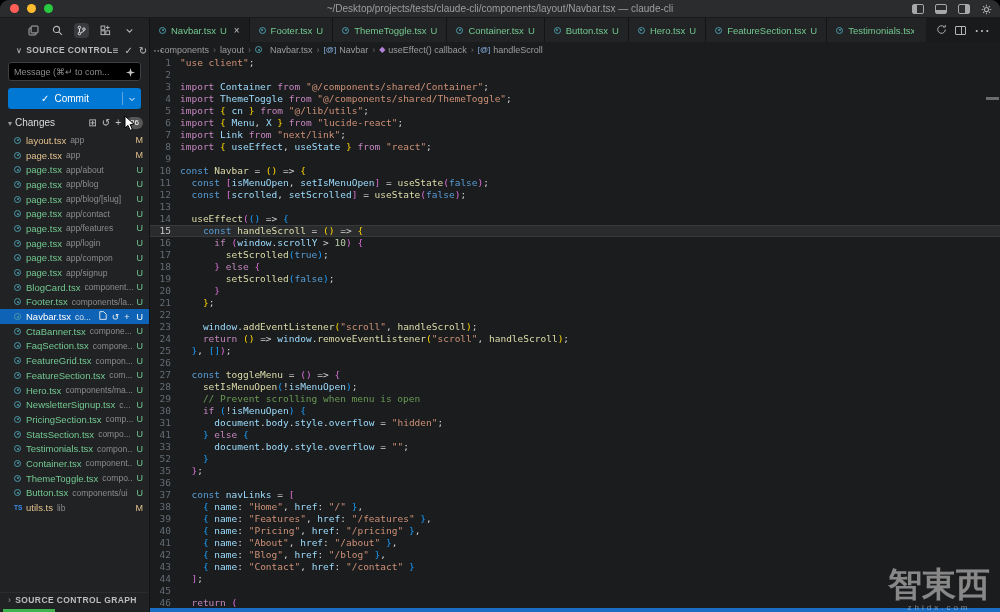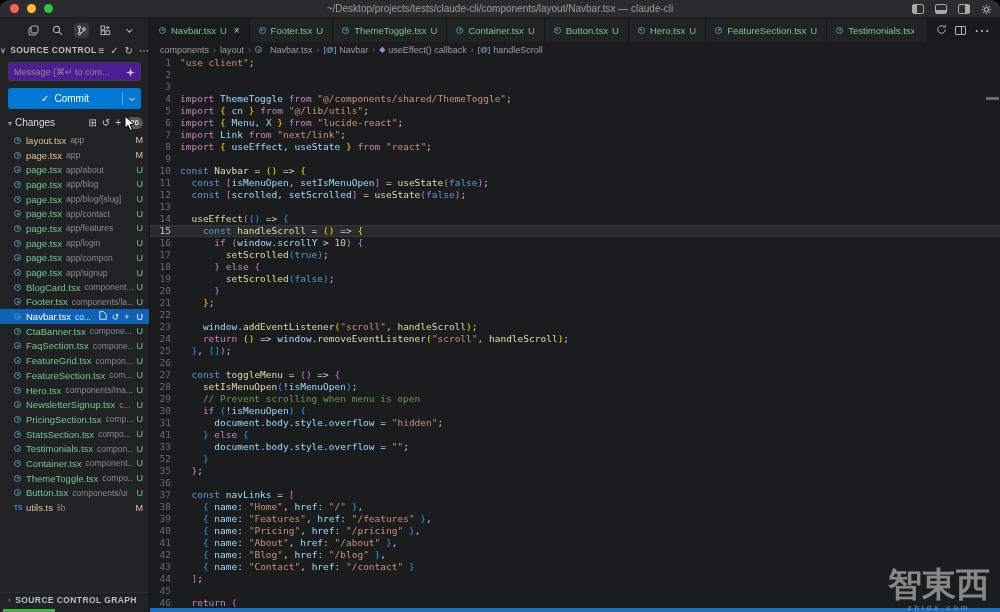--- a/index.html
+++ b/index.html
@@ -19,25 +19,25 @@
   .tb-ico.right::after{content:'';position:absolute;right:0;top:0;bottom:0;width:4px;background:#a8a8a8;}
   
   .main{display:flex;height:594px;}
   .sidebar{width:150px;background:#212224;border-right:1px solid #121212;position:relative;flex:none;}
   
   .activity{height:24px;display:flex;align-items:center;gap:9px;padding-left:26px;}
   .act-ico{width:15px;height:15px;display:flex;align-items:center;justify-content:center;color:#b6b6b6;border-radius:4px;}
   .act-ico.active{background:#3a3b3e;color:#e7e7e7;}
   .act-ico svg{display:block;}
   
-  .scm-head{height:16px;display:flex;align-items:center;padding:0 0;}
+  .scm-head{height:16px;display:flex;align-items:center;padding:0 16px;}
   .scm-title{font-size:8.5px;font-weight:bold;letter-spacing:.4px;color:#bdbdbd;flex:1;white-space:nowrap;}
   .scm-title .chev{font-size:8px;color:#9a9a9a;margin-right:4px;}
   .scm-head-icons{display:flex;gap:6px;color:#c0c0c0;font-size:10px;align-items:center;}
-  .msg-box{margin:4px 8px 0 8px;height:19px;background:#4c1d95;border:1px solid #3e3f42;border-radius:3px;
+  .msg-box{margin:4px 8px 0 8px;height:19px;background:#000000;border:1px solid #3e3f42;border-radius:3px;
            display:flex;align-items:center;padding:0 5px;}
   .msg-ph{font-size:9px;color:#8b8b8b;flex:1;white-space:nowrap;overflow:hidden;}
   .sparkle{color:#c7c7c7;flex:none;}
   .commit-btn{margin:7px 8px 0 8px;height:21px;background:#0078d4;border-radius:3px;display:flex;align-items:center;color:#fff;}
   .commit-main{flex:1;display:flex;align-items:center;justify-content:center;gap:5px;font-size:10px;}
   .commit-check{font-size:10px;}
   .commit-split{width:1px;height:13px;background:rgba(255,255,255,.35);}
   .commit-dd{width:18px;display:flex;align-items:center;justify-content:center;font-size:8px;}
   .changes-row{height:17px;margin-top:5px;display:flex;align-items:center;padding:0 6px 0 8px;}
   .changes-label{font-size:10px;color:#dcdcdc;flex:1;}
@@ -465,21 +465,21 @@
           <span class="bc-item">
             <span class="bc-sym">[@]</span>
             <span>handleScroll</span>
           </span>
         </div>
 
       <div class="code" id="code">
         <div class="overview-mark"></div>
       <div class="cline"><span class="gut">1</span><span class="ctext"><span class="str">"use client"</span><span class="pln">;</span></span></div>
           <div class="cline"><span class="gut">2</span><span class="ctext"></span></div>
-          <div class="cline"><span class="gut">3</span></div>
+          <div class="cline"><span class="gut">3</span><span class="ctext"><span class="kw">import</span><span class="pln"> </span><span class="vr">Container</span><span class="pln"> </span><span class="kw">from</span><span class="pln"> </span><span class="str">"@/components/shared/Container"</span><span class="pln">;</span></span></div>
           <div class="cline"><span class="gut">4</span><span class="ctext"><span class="kw">import</span><span class="pln"> </span><span class="vr">ThemeToggle</span><span class="pln"> </span><span class="kw">from</span><span class="pln"> </span><span class="str">"@/components/shared/ThemeToggle"</span><span class="pln">;</span></span></div>
           <div class="cline"><span class="gut">5</span><span class="ctext"><span class="kw">import</span><span class="pln"> </span><span class="b1">{</span><span class="pln"> </span><span class="vr">cn</span><span class="pln"> </span><span class="b1">}</span><span class="pln"> </span><span class="kw">from</span><span class="pln"> </span><span class="str">"@/lib/utils"</span><span class="pln">;</span></span></div>
           <div class="cline"><span class="gut">6</span><span class="ctext"><span class="kw">import</span><span class="pln"> </span><span class="b1">{</span><span class="pln"> </span><span class="vr">Menu</span><span class="pln">, </span><span class="vr">X</span><span class="pln"> </span><span class="b1">}</span><span class="pln"> </span><span class="kw">from</span><span class="pln"> </span><span class="str">"lucide-react"</span><span class="pln">;</span></span></div>
           <div class="cline"><span class="gut">7</span><span class="ctext"><span class="kw">import</span><span class="pln"> </span><span class="vr">Link</span><span class="pln"> </span><span class="kw">from</span><span class="pln"> </span><span class="str">"next/link"</span><span class="pln">;</span></span></div>
           <div class="cline"><span class="gut">8</span><span class="ctext"><span class="kw">import</span><span class="pln"> </span><span class="b1">{</span><span class="pln"> </span><span class="vr">useEffect</span><span class="pln">, </span><span class="vr">useState</span><span class="pln"> </span><span class="b1">}</span><span class="pln"> </span><span class="kw">from</span><span class="pln"> </span><span class="str">"react"</span><span class="pln">;</span></span></div>
           <div class="cline"><span class="gut">9</span><span class="ctext"></span></div>
           <div class="cline"><span class="gut">10</span><span class="ctext"><span class="cst">const</span><span class="pln"> </span><span class="fn">Navbar</span><span class="pln"> = </span><span class="b1">()</span><span class="pln"> =&gt; </span><span class="b1">{</span></span></div>
           <div class="cline"><span class="gut">11</span><span class="ctext"><span class="pln">  </span><span class="cst">const</span><span class="pln"> </span><span class="b2">[</span><span class="vr">isMenuOpen</span><span class="pln">, </span><span class="vr">setIsMenuOpen</span><span class="b2">]</span><span class="pln"> = </span><span class="fn">useState</span><span class="b2">(</span><span class="cst">false</span><span class="b2">)</span><span class="pln">;</span></span></div>
           <div class="cline"><span class="gut">12</span><span class="ctext"><span class="pln">  </span><span class="cst">const</span><span class="pln"> </span><span class="b2">[</span><span class="vr">scrolled</span><span class="pln">, </span><span class="vr">setScrolled</span><span class="b2">]</span><span class="pln"> = </span><span class="fn">useState</span><span class="b2">(</span><span class="cst">false</span><span class="b2">)</span><span class="pln">;</span></span></div>
           <div class="cline"><span class="gut">13</span><span class="ctext"></span></div>

